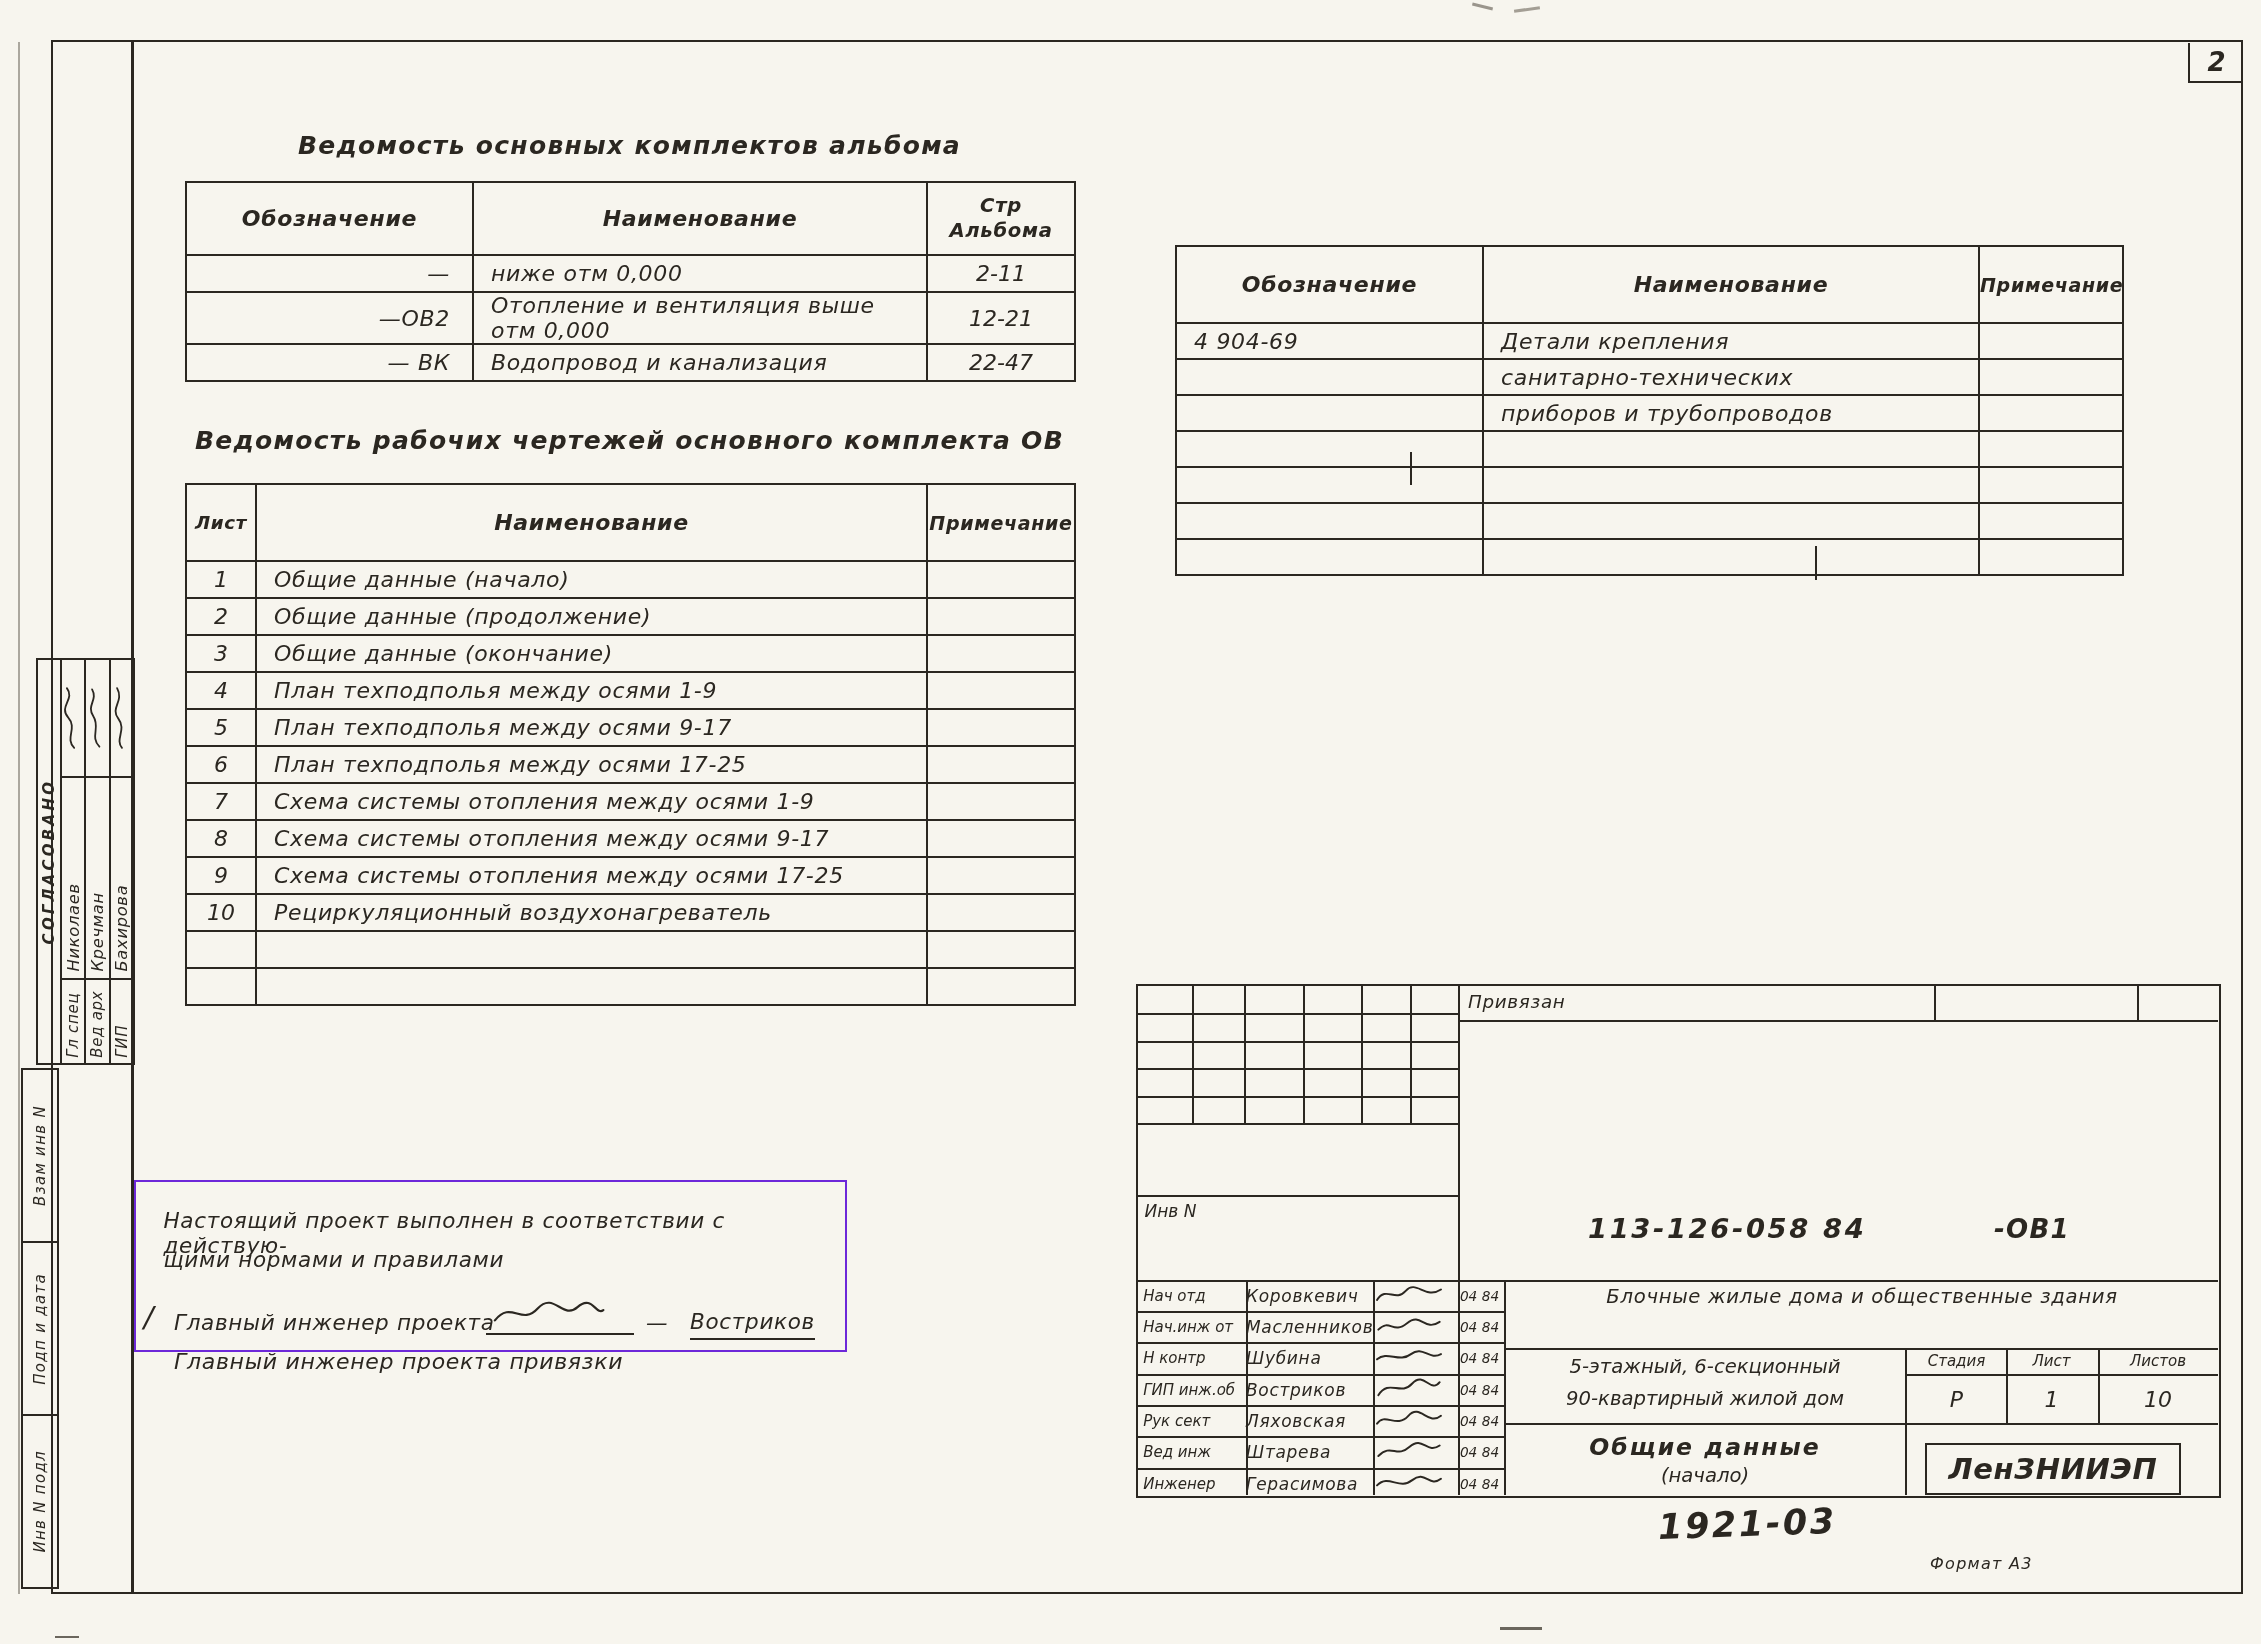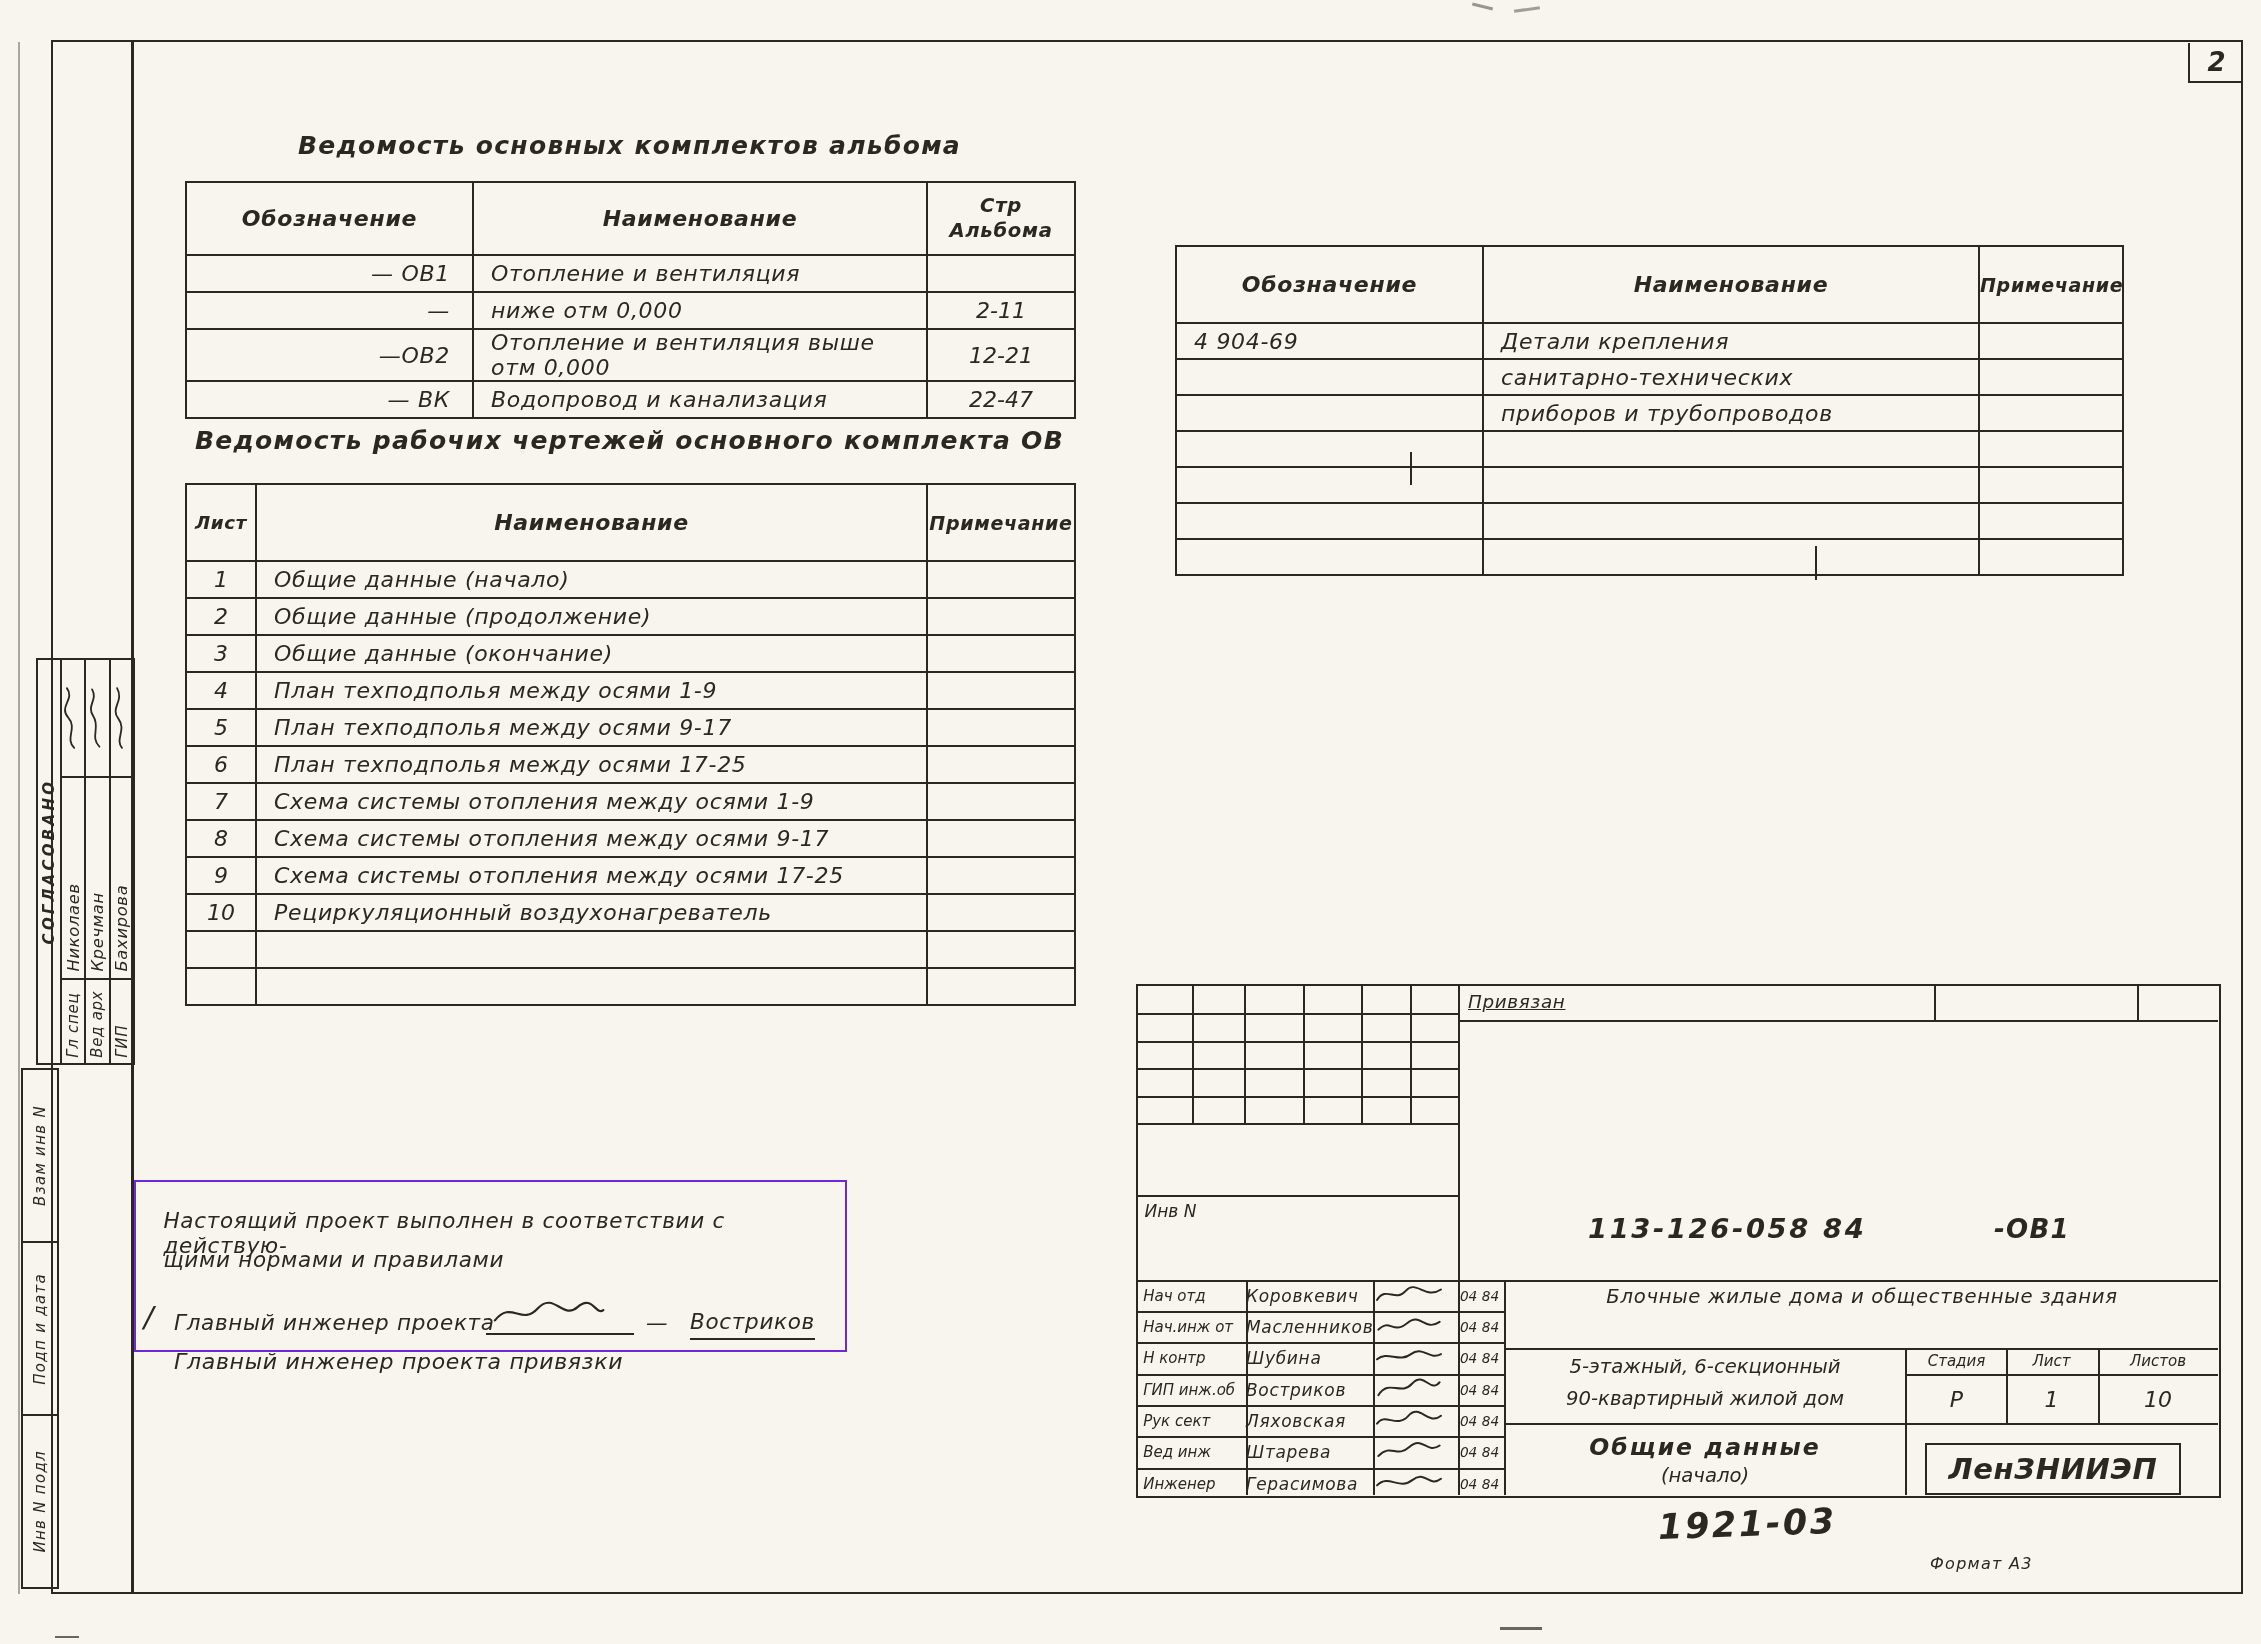--- a/index.html
+++ b/index.html
@@ -67,25 +67,20 @@
         <col style="width:148px">
       </colgroup>
     <tbody>
         <tr style="height:73px;">
       <th>Обозначение</th>
       <th>Наименование</th>
       <th class="pre" style="font-size:19.6px;">Стр
 Альбома</th>
     </tr>
     <tr style="height:37px;">
-      <td class="des">— ОВ1</td>
-      <td class="nm">Отопление и вентиляция</td>
-      <td class="ctr"></td>
-    </tr>
-    <tr style="height:37px;">
       <td class="des">—</td>
       <td class="nm">ниже отм 0,000</td>
       <td class="ctr">2-11</td>
     </tr>
     <tr style="height:37px;">
       <td class="des">—ОВ2</td>
       <td class="nm sm">Отопление и вентиляция выше отм 0,000</td>
       <td class="ctr">12-21</td>
     </tr>
     <tr style="height:37px;">
@@ -265,21 +260,21 @@
     <i class="l" style="left:767px;top:362px;width:2px;height:147px;"></i>
     <i class="l" style="left:868px;top:362px;width:2px;height:75px;"></i>
     <i class="l" style="left:960px;top:362px;width:2px;height:75px;"></i>
     <i class="l" style="left:0;top:325px;width:366px;height:2px;"></i>
     <i class="l" style="left:0;top:356px;width:366px;height:2px;"></i>
     <i class="l" style="left:0;top:388px;width:366px;height:2px;"></i>
     <i class="l" style="left:0;top:419px;width:366px;height:2px;"></i>
     <i class="l" style="left:0;top:450px;width:366px;height:2px;"></i>
     <i class="l" style="left:0;top:482px;width:366px;height:2px;"></i>
 
-    <span class="abs" style="left:330px;top:5.2px;font-size:18.3px;letter-spacing:0.7px;text-decoration:underline;">Привязан</span>
+    <span class="abs" style="left:330px;top:5.2px;font-size:18.3px;letter-spacing:0.7px;">Привязан</span>
     <span class="abs handwrit" style="left:450px;top:227px;font-size:27.4px;letter-spacing:2.6px;">113-126-058 84</span>
     <span class="abs handwrit" style="left:856px;top:228px;font-size:26px;letter-spacing:1.3px;">-ОВ1</span>
 
     <div class="sigrow" style="top:294px;">
       <span class="sr-role">Нач отд</span>
       <span class="sr-name">Коровкевич</span>
       <span class="sr-sig"><svg class="sig" viewBox="0 0 110 36" width="72" height="23.5">
             <path d="M6 26 C 20 4, 34 30, 50 12 S 80 26, 104 10"></path>
           </svg></span>
       <span class="sr-date">04 84</span>

